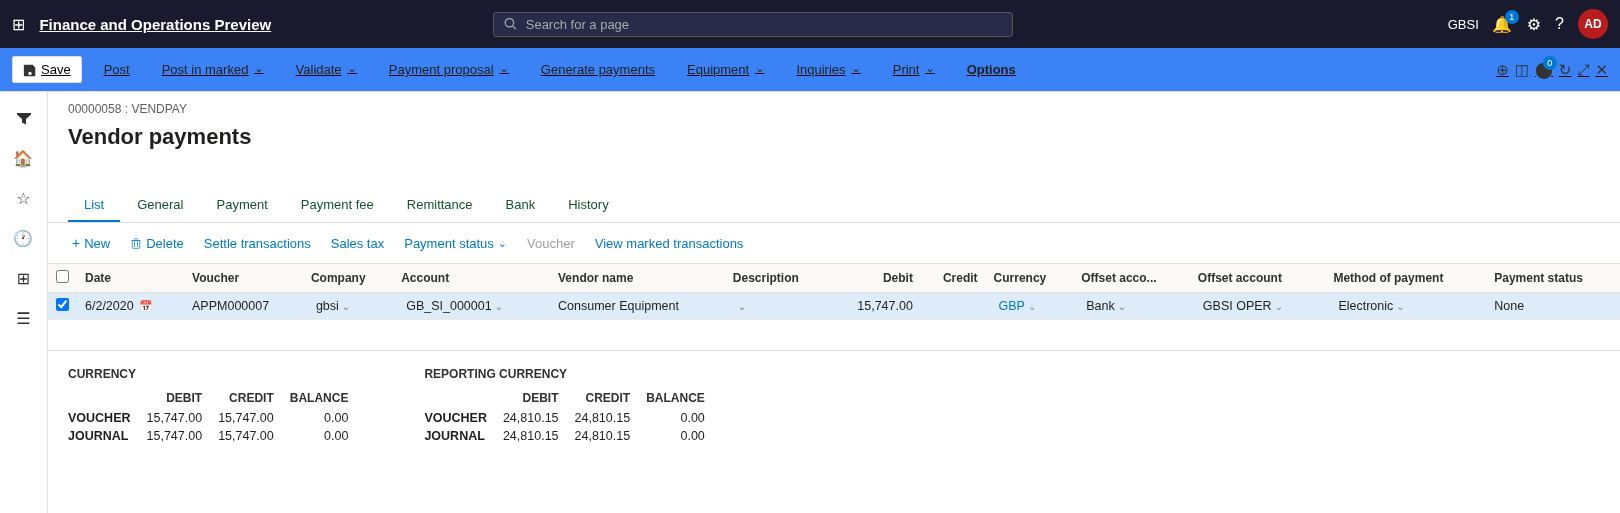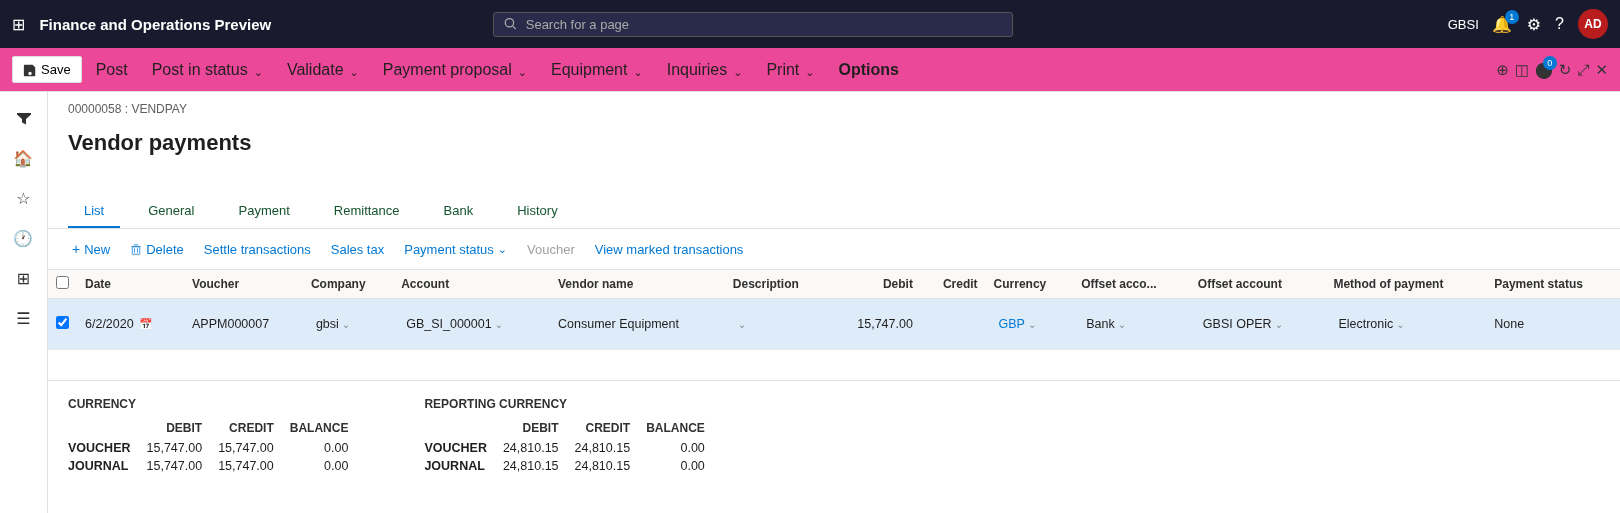--- a/index.html
+++ b/index.html
@@ -9,21 +9,21 @@
     .top-nav {
       background: #1a1a2e;
       height: 48px;
       display: flex;
       align-items: center;
       padding: 0 12px;
       gap: 10px;
       color: white;
     }
     .top-nav-grid-icon { font-size: 18px; cursor: pointer; margin-right: 4px; }
-    .top-nav-title { font-size: 15px; font-weight: 600; white-space: nowrap; flex-shrink: 0; }
+    .top-nav-title { font-size: 15px; font-weight: 600; white-space: nowrap; flex-shrink: 0; text-decoration: underline; }
     .search-bar {
       flex: 1;
       max-width: 520px;
       margin: 0 auto;
       background: #2a2a4a;
       border: 1px solid #555;
       border-radius: 3px;
       display: flex;
       align-items: center;
       padding: 4px 10px;
@@ -74,37 +74,38 @@
       justify-content: center;
       font-size: 12px;
       font-weight: 700;
       color: white;
       cursor: pointer;
     }
     .top-nav-label { font-size: 13px; color: white; }
 
     
     .command-bar {
-      background: #ec4899;
+      background: #3b82f6;
       height: 44px;
       display: flex;
       align-items: center;
       padding: 0 12px;
       border-bottom: 1px solid #e0e0e0;
-      gap: 4px;
+      gap: 12px;
+      text-decoration: underline;
     }
     .cmd-btn {
       display: flex;
-      align-items: flex-end;
+      align-items: flex-start;
       gap: 4px;
       padding: 5px 10px;
       border: none;
       background: transparent;
       cursor: pointer;
-      font-size: 16px;
+      font-size: 13px;
       color: #201f1e;
       border-radius: 2px;
       white-space: nowrap;
     }
     .cmd-btn.has-arrow::after { content: '⌄'; font-size: 11px; margin-left: 2px; }
     .cmd-btn-save { display: flex; align-items: center; gap: 4px; padding: 5px 10px; border: 1px solid #ddd; background: white; cursor: pointer; font-size: 13px; border-radius: 2px; }
     .cmd-right { margin-left: auto; display: flex; align-items: center; gap: 6px; }
     .cmd-options { font-weight: 600; }
 
     
@@ -146,31 +147,31 @@
 
     
     .page-header {
       background: white;
       padding: 10px 20px 0 20px;
       border-bottom: 1px solid #e0e0e0;
     }
     .breadcrumb {
       font-size: 12px;
       color: #605e5c;
-      margin-bottom: 14px;
+      margin-bottom: 8px;
     }
     .page-title {
       font-size: 22px;
       font-weight: 600;
       color: #201f1e;
       margin-bottom: 16px;
     }
     .tab-bar {
       display: flex;
-      gap: 12px;
+      gap: 1px;
       margin-top: 39px;
     }
     .tab {
       padding: 8px 16px;
       font-size: 13px;
       color: #14532d;
       cursor: pointer;
       border-bottom: 2px solid transparent;
       white-space: nowrap;
     }
@@ -223,21 +224,21 @@
       border-bottom: 1px solid #e0e0e0;
       padding: 6px 8px;
       text-align: left;
       font-weight: 600;
       color: #323130;
       white-space: nowrap;
       font-size: 12px;
     }
     .data-table td {
       border-bottom: 1px solid #edebe9;
-      padding: 16px 8px;
+      padding: 4px 8px;
       color: #201f1e;
       white-space: nowrap;
     }
     .data-table tr.selected td { background: #deecf9; }
     .th-check, .td-check { width: 28px; text-align: center; }
     .td-debit, .td-right { text-align: right; }
     .td-blue { color: #0078d4; }
     .inline-dropdown {
       display: inline-flex;
       align-items: center;
@@ -317,27 +318,30 @@
   <button class="cmd-btn-save">
     <svg width="14" height="14" viewBox="0 0 16 16" fill="#333">
         <path d="M2 2h9l3 3v9a1 1 0 01-1 1H2a1 1 0 01-1-1V3a1 1 0 011-1zm7 0v4H5V2h4zm-1 8a2 2 0 100 4 2 2 0 000-4z"></path>
       </svg>
     <span>Save</span>
   </button>
   <button class="cmd-btn">
     <span>Post</span>
   </button>
   <button class="cmd-btn has-arrow">
-    <span>Post in status</span>
+    <span>Post in marked</span>
   </button>
   <button class="cmd-btn has-arrow">
     <span>Validate</span>
   </button>
   <button class="cmd-btn has-arrow">
     <span>Payment proposal</span>
+  </button>
+  <button class="cmd-btn">
+    <span>Generate payments</span>
   </button>
   <button class="cmd-btn has-arrow">
     <span>Equipment</span>
   </button>
   <button class="cmd-btn has-arrow">
     <span>Inquiries</span>
   </button>
   <button class="cmd-btn has-arrow">
     <span>Print</span>
   </button>
@@ -373,20 +377,21 @@
 
   <div class="main-content">
 
     <div class="page-header">
       <div class="breadcrumb">00000058 : VENDPAY</div>
       <div class="page-title">Vendor payments</div>
       <div class="tab-bar">
         <div class="tab active">List</div>
         <div class="tab">General</div>
         <div class="tab">Payment</div>
+        <div class="tab">Payment fee</div>
         <div class="tab">Remittance</div>
         <div class="tab">Bank</div>
         <div class="tab">History</div>
       </div>
     </div>
 
     <div class="content-area">
 
       <div class="content-toolbar">
         <button class="toolbar-btn">

